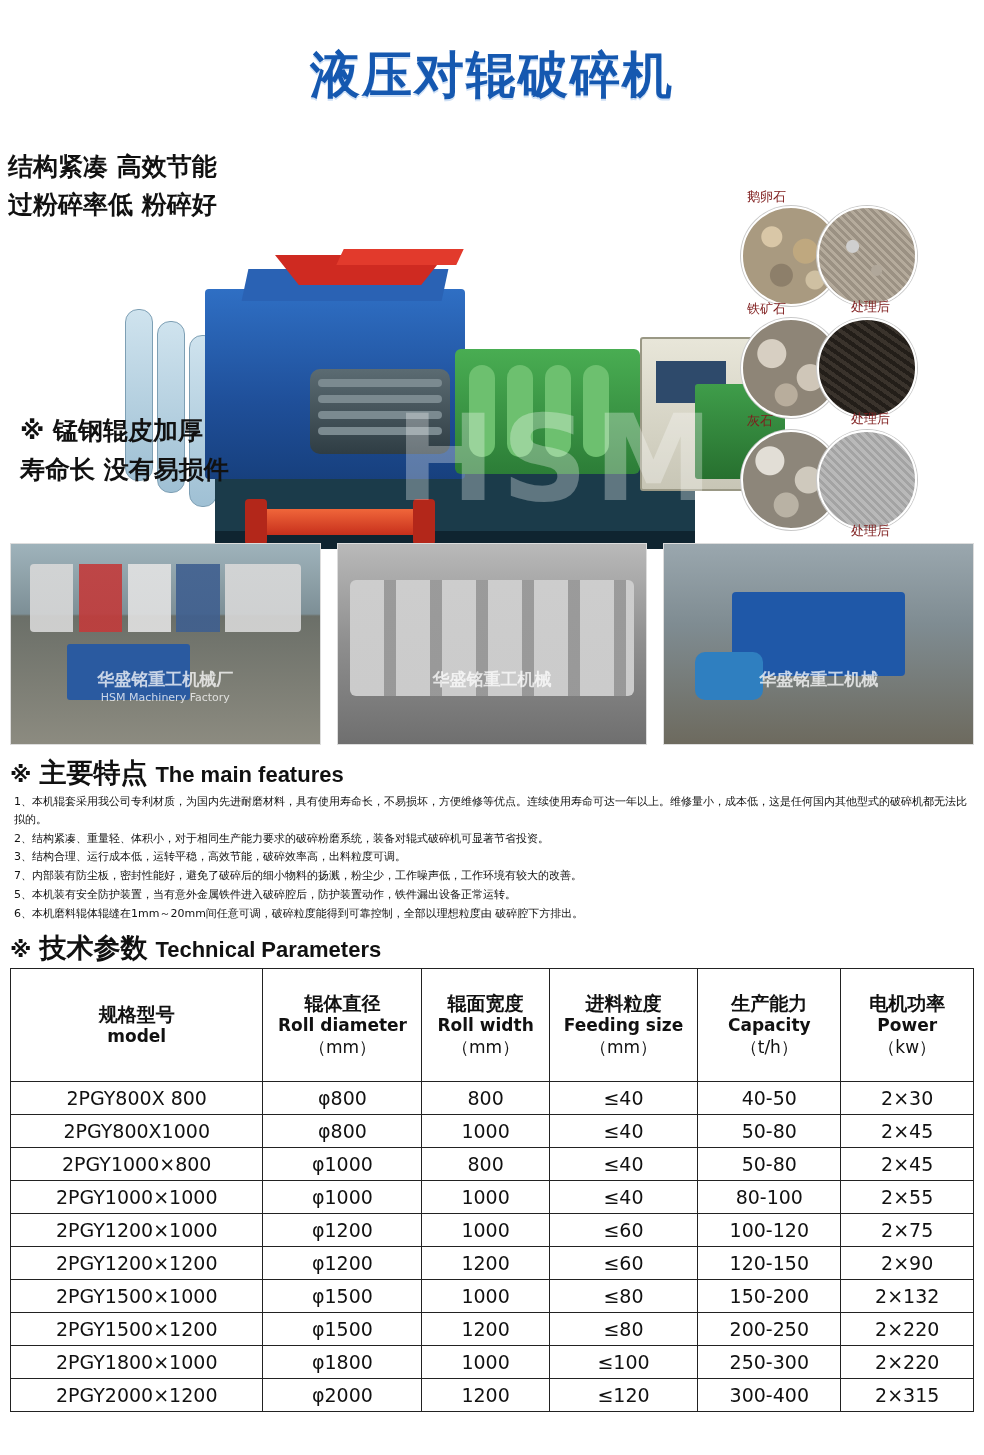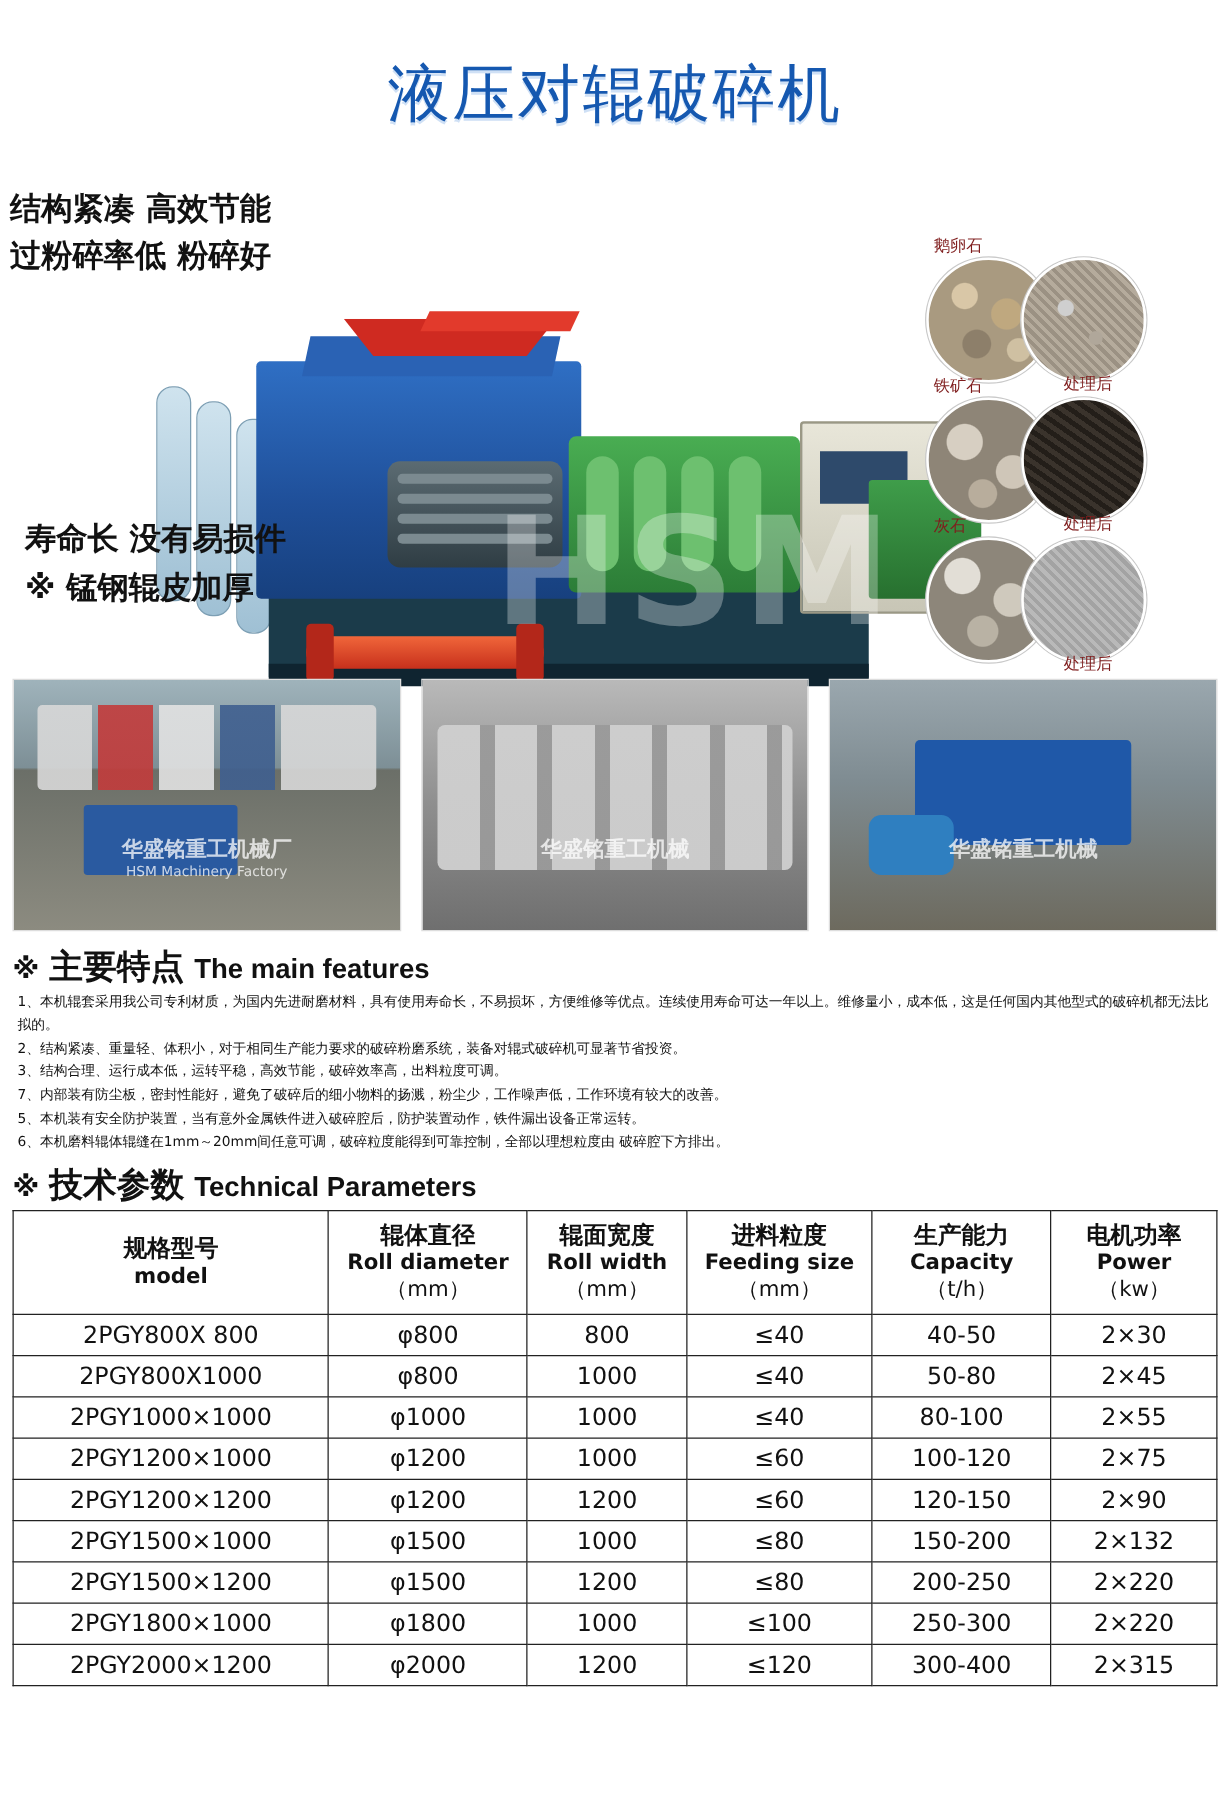--- a/index.html
+++ b/index.html
@@ -9,21 +9,21 @@
     background:#ffffff;
     color:#111;
     -webkit-font-smoothing:antialiased;
   }
   .page{position:relative;width:984px;min-height:1455px;overflow:hidden;}
 
   
   .title{
     text-align:center;
     font-size:50px;
-    font-weight:normal;
+    font-weight:bold;
     color:#1558b0;
     letter-spacing:2px;
     padding:8px 0 2px 0;
     font-family:"DejaVu Sans",sans-serif;
     text-shadow:0 2px 0 #cfe0f5;
   }
 
   
   .hero{position:relative;height:395px;}
   .hero-left{
@@ -128,21 +128,21 @@
   
   .tbl-wrap{padding:0 10px 6px 10px;}
   table{border-collapse:collapse;width:964px;table-layout:fixed;}
   th,td{
     border:1.5px solid #222;
     text-align:center;
     font-family:"DejaVu Sans",sans-serif;
     color:#111;
   }
   thead th{
-    font-size:19px;font-weight:bold;line-height:1.28;padding:7px 2px;margin-left:28px;
+    font-size:19px;font-weight:bold;line-height:1.28;padding:22px 2px;margin-left:28px;
   }
   thead th .en{font-size:17px;font-weight:bold;display:block;}
   thead th .unit{font-size:17px;font-weight:normal;display:block;}
   tbody td{font-size:19px;padding:5px 2px;white-space:nowrap;}
   tbody td.model{font-size:19px;}
   col.c1{width:238px;}
   col.c2{width:150px;}
   col.c3{width:120px;}
   col.c4{width:140px;}
   col.c5{width:135px;}
@@ -187,22 +187,22 @@
       <div class="m-greenbox"></div>
       <div class="m-shaft">
         <div class="sh"></div>
         <div class="fl" style="left:0;"></div>
         <div class="fl" style="left:168px;"></div>
       </div>
       <div class="wm">HSM</div>
     </div>
 
     <div class="hero-mid-note">
+      <div>※ 锰钢辊皮加厚</div>
       <div>寿命长 没有易损件</div>
-      <div>※ 锰钢辊皮加厚</div>
     </div>
 
     <div class="stones">
       <div class="stone-row">
         <div class="st-label top">鹅卵石</div>
         <div class="circ a s-pebble"></div>
         <div class="circ b s-pebble2"></div>
         <div class="st-label bot">处理后</div>
       </div>
       <div class="stone-row">
@@ -315,20 +315,28 @@
         </tr>
         <tr>
           <td class="model">2PGY800X1000</td>
           <td>φ800</td>
           <td>1000</td>
           <td>≤40</td>
           <td>50-80</td>
           <td>2×45</td>
         </tr>
         <tr>
+          <td class="model">2PGY1000×800</td>
+          <td>φ1000</td>
+          <td>800</td>
+          <td>≤40</td>
+          <td>50-80</td>
+          <td>2×45</td>
+        </tr>
+        <tr>
           <td class="model">2PGY1000×1000</td>
           <td>φ1000</td>
           <td>1000</td>
           <td>≤40</td>
           <td>80-100</td>
           <td>2×55</td>
         </tr>
         <tr>
           <td class="model">2PGY1200×1000</td>
           <td>φ1200</td>

